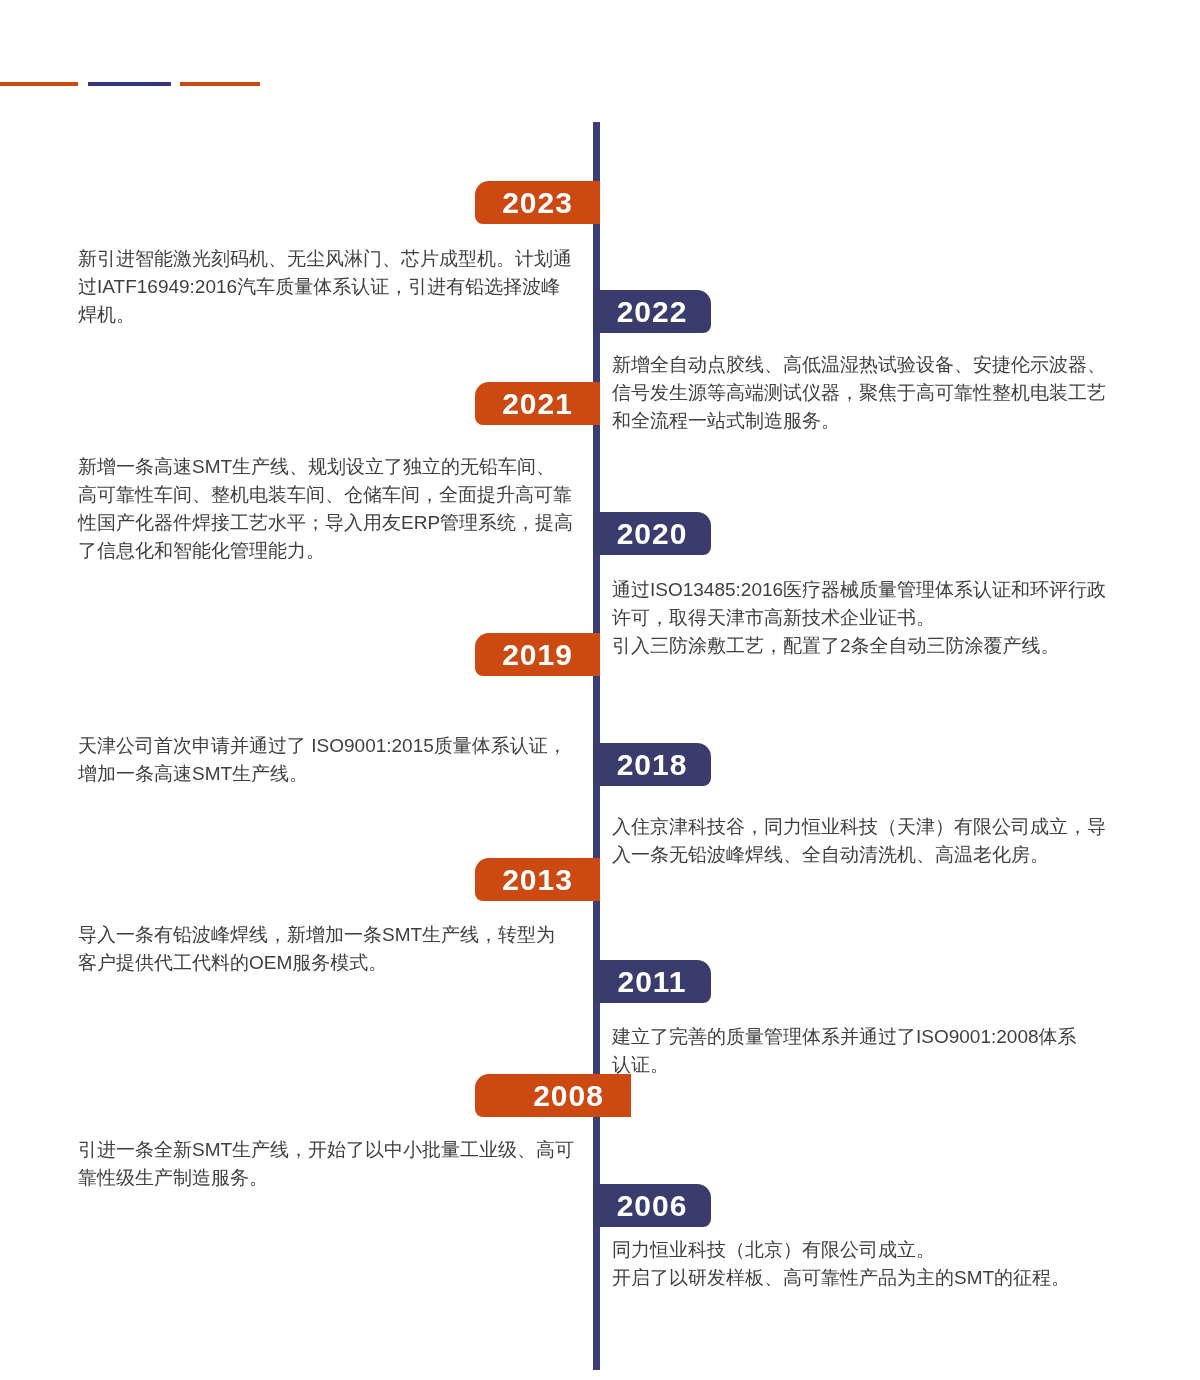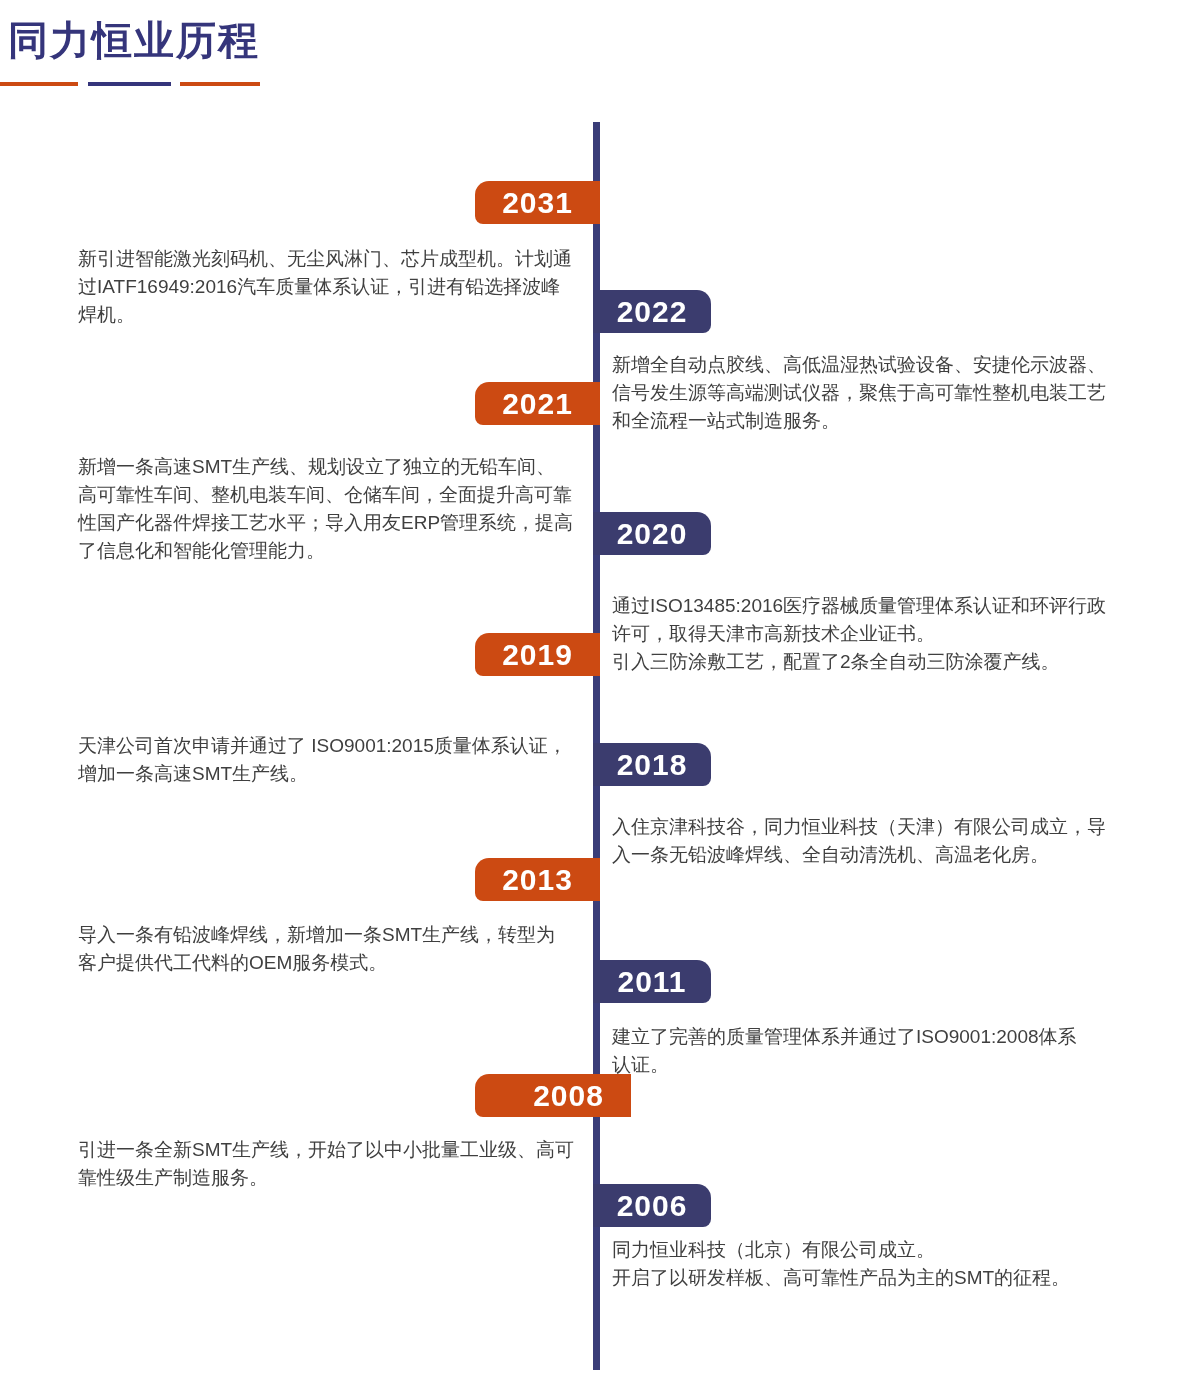--- a/index.html
+++ b/index.html
@@ -74,50 +74,49 @@
     white-space: pre-wrap;
     z-index: 2;
   }
   .event.left .desc  { left: 78px;  width: 512px; }
   .event.right .desc { left: 612px; width: 505px; }
 </style>
 </head>
 <body>
 
 <div class="page">
-  <h1 class="page-title">同力恒业历程</h1>
   <div class="title-bars">
       <span class="bar bar-0" style="background: rgb(204, 74, 18);"></span>
       <span class="bar bar-1" style="background: rgb(53, 53, 123);"></span>
       <span class="bar bar-2" style="background: rgb(204, 74, 18);"></span>
     </div>
   <div class="timeline-axis"></div>
   <div id="events">
       <div class="event left">
-        <div class="badge" style="top: 181px;">2031</div>
+        <div class="badge" style="top: 181px;">2023</div>
         <div class="desc" style="top: 245px;">新引进智能激光刻码机、无尘风淋门、芯片成型机。计划通
 过IATF16949:2016汽车质量体系认证，引进有铅选择波峰
 焊机。</div>
       </div>
       <div class="event right">
         <div class="badge" style="top: 290px;">2022</div>
         <div class="desc" style="top: 351px;">新增全自动点胶线、高低温湿热试验设备、安捷伦示波器、
 信号发生源等高端测试仪器，聚焦于高可靠性整机电装工艺
 和全流程一站式制造服务。</div>
       </div>
       <div class="event left">
         <div class="badge" style="top: 382px;">2021</div>
         <div class="desc" style="top: 453px;">新增一条高速SMT生产线、规划设立了独立的无铅车间、
 高可靠性车间、整机电装车间、仓储车间，全面提升高可靠
 性国产化器件焊接工艺水平；导入用友ERP管理系统，提高
 了信息化和智能化管理能力。</div>
       </div>
       <div class="event right">
         <div class="badge" style="top: 512px;">2020</div>
-        <div class="desc" style="top: 576px; margin-top: 16px;">通过ISO13485:2016医疗器械质量管理体系认证和环评行政
+        <div class="desc" style="top: 576px;">通过ISO13485:2016医疗器械质量管理体系认证和环评行政
 许可，取得天津市高新技术企业证书。
 引入三防涂敷工艺，配置了2条全自动三防涂覆产线。</div>
       </div>
       <div class="event left">
         <div class="badge" style="top: 633px;">2019</div>
         <div class="desc" style="top: 732px;">天津公司首次申请并通过了 ISO9001:2015质量体系认证，
 增加一条高速SMT生产线。</div>
       </div>
       <div class="event right">
         <div class="badge" style="top: 743px;">2018</div>

